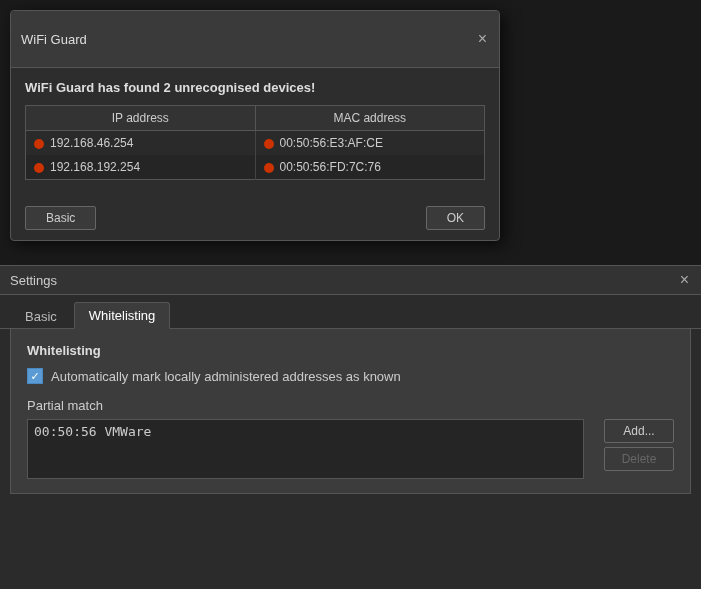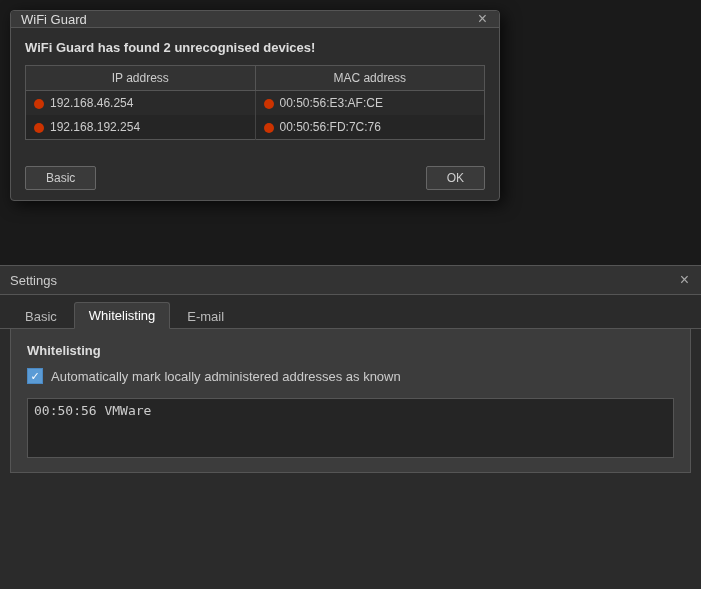--- a/index.html
+++ b/index.html
@@ -23,21 +23,21 @@
       background: #2d2d2d;
       border: 1px solid #555;
       border-radius: 4px;
       box-shadow: 4px 4px 16px rgba(0,0,0,0.7);
     }
     .dialog-titlebar {
       display: flex;
       align-items: center;
       justify-content: space-between;
       background: #3a3a3a;
-      padding: 0 10px;
+      padding: 20px 10px;
       border-bottom: 1px solid #555;
       border-radius: 4px 4px 0 0;
     }
     .dialog-titlebar-title {
       color: #ddd;
       font-size: 13px;
     }
     .dialog-close-btn {
       background: none;
       border: none;
@@ -301,27 +301,31 @@
 </div>
 
 <div class="settings-window">
   <div class="settings-titlebar">
     <span class="settings-titlebar-title">Settings</span>
     <button class="settings-close-btn">×</button>
   </div>
   <div class="tabs-bar" id="tabs-bar">
   <div class="tab">Basic</div>
       <div class="tab active">Whitelisting</div>
-      <div class="tab">E-mail</div>
     </div>
   <div class="settings-content">
     <div class="section-title">Whitelisting</div>
     <div class="checkbox-row">
       <div class="checkbox-box">
         <span class="checkmark">✓</span>
       </div>
       <span class="checkbox-label">Automatically mark locally administered addresses as known</span>
     </div>
+    <div class="partial-match-label">Partial match</div>
     <div class="partial-match-row">
       <textarea class="partial-match-input" readonly="" style="">00:50:56 VMWare</textarea>
+      <div class="partial-match-buttons">
+        <button class="action-btn">Add...</button>
+        <button class="action-btn disabled">Delete</button>
+      </div>
     </div>
   </div>
 </div>
 
 </body></html>

